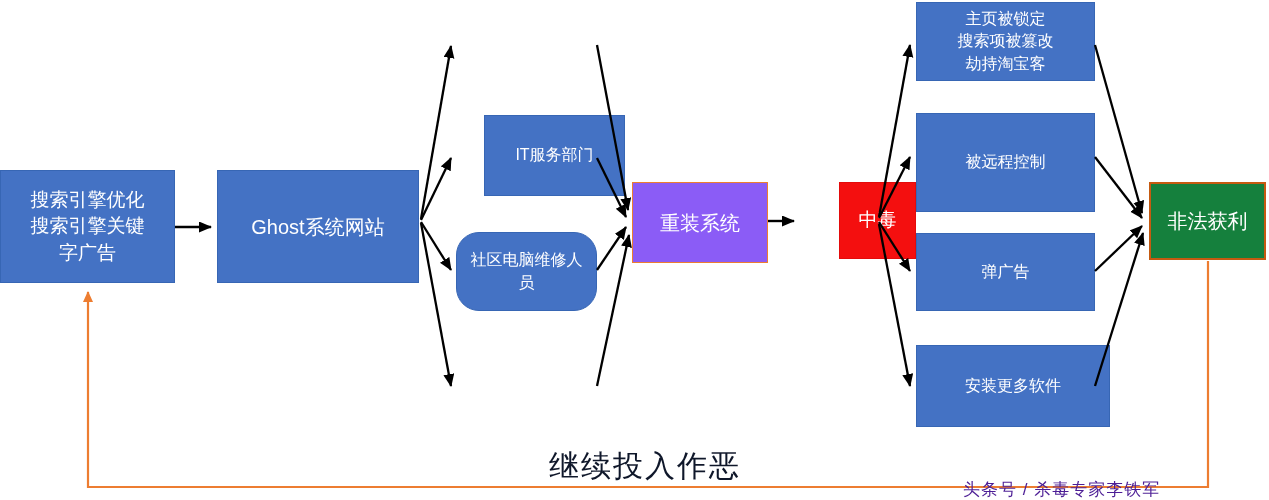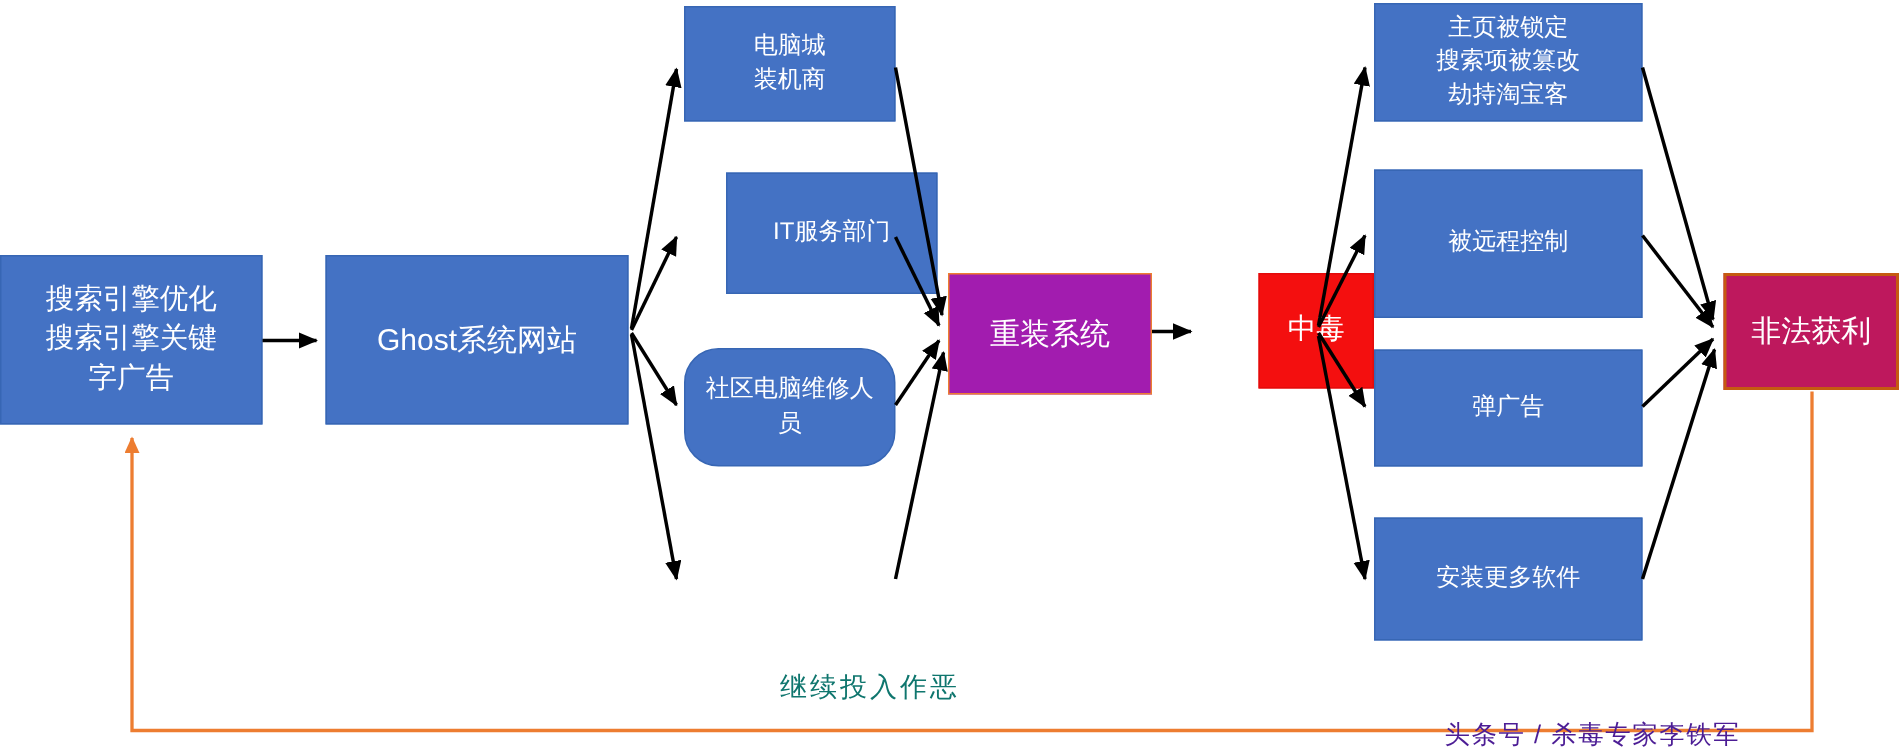--- a/index.html
+++ b/index.html
@@ -24,44 +24,45 @@
     align-items: center;
     justify-content: center;
     text-align: center;
     color: #ffffff;
     white-space: pre-line;
     line-height: 1.4;
     box-sizing: border-box;
     z-index: 2;
   }
   .blue   { background: #4472C4; border: 1.5px solid #3766b4; }
-  .orange { background: #a21caf; border: 1.5px solid #ED7D31; }
-  .orange-bordered { background: #be185d; border: 2.5px solid #C55A11; }
+  .orange { background: #8b5cf6; border: 1.5px solid #ED7D31; }
+  .orange-bordered { background: #15803d; border: 2.5px solid #C55A11; }
   .red    { background: #F40F0F; border: 1.5px solid #e30b0b; }
 
   
   .n-seo        { left: 0px;    top: 170px; width: 175px; height: 113px; font-size: 19px; }
   .n-ghost      { left: 217px;  top: 170px; width: 202px; height: 113px; font-size: 20px; }
   .n-pcmall     { left: 456px;  top: 4px;   width: 141px; height: 77px;  font-size: 16px; }
   .n-itdept     { left: 456px;  top: 115px; width: 141px; height: 81px;  font-size: 16px; margin-left: 28px; }
   .n-community  { left: 456px;  top: 232px; width: 141px; height: 79px;  font-size: 16px; border-radius: 23px; }
   .n-itmaster   { left: 456px;  top: 347px; width: 141px; height: 79px;  font-size: 16px; }
   .n-reinstall  { left: 632px;  top: 182px; width: 136px; height: 81px;  font-size: 20px; }
   .n-poisoned   { left: 800px;  top: 182px; width: 77px;  height: 77px;  font-size: 19px; margin-left: 39px; }
   .n-homepage   { left: 916px;  top: 2px;   width: 179px; height: 79px;  font-size: 16px; }
   .n-remote     { left: 916px;  top: 113px; width: 179px; height: 99px;  font-size: 16px; }
   .n-ads        { left: 916px;  top: 233px; width: 179px; height: 78px;  font-size: 16px; }
-  .n-installmore{ left: 916px;  top: 345px; width: 179px; height: 82px;  font-size: 16px; }
+  .n-installmore{ left: 916px;  top: 345px; width: 194px; height: 82px;  font-size: 16px; }
   .n-illegal    { left: 1149px; top: 182px; width: 117px; height: 78px;  font-size: 20px; }
 
   .caption {
     position: absolute;
     left: 520px; top: 446px; width: 250px;
-    font-size: 18px;
-    color: #0f766e;
+    text-align: center;
+    font-size: 30px;
+    color: #0f172a;
     letter-spacing: 2px;
     z-index: 3;
   }
   .watermark {
     position: absolute;
     right: 6px; top: 478px; width: 300px;
     text-align: left;
     font-size: 17px;
     color: #4c1d95;
     z-index: 6;
@@ -109,22 +110,20 @@
 
     <path d="M1208,261 L1208,487 L88,487 L88,292" fill="none" stroke="#ED7D31" stroke-width="2.2" marker-end="url(#ah-orange)"></path>
   </svg>
 
   <div class="node blue n-seo">搜索引擎优化
 搜索引擎关键
 字广告</div>
 
   <div class="node blue n-ghost">Ghost系统网站</div>
 
-  <div class="node blue n-pcmall">电脑城
-装机商</div>
 
   <div class="node blue n-itdept">IT服务部门</div>
 
   <div class="node blue n-community">社区电脑维修人
 员</div>
 
 
   <div class="node orange n-reinstall">重装系统</div>
 
   <div class="node red n-poisoned">中毒</div>

